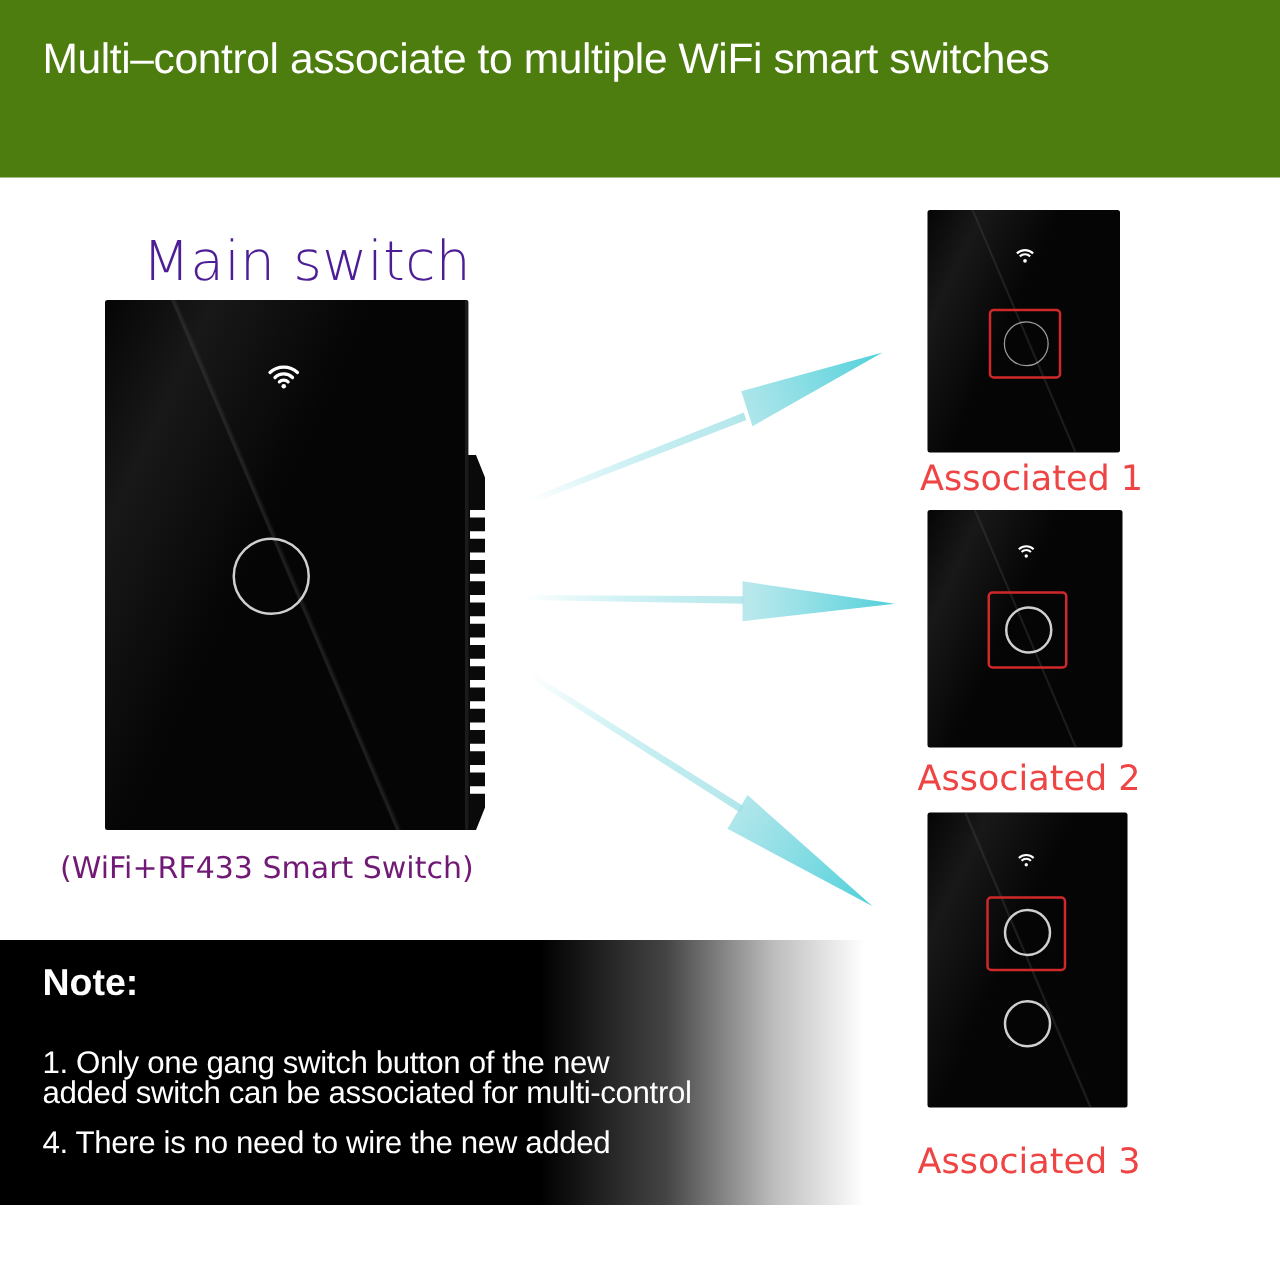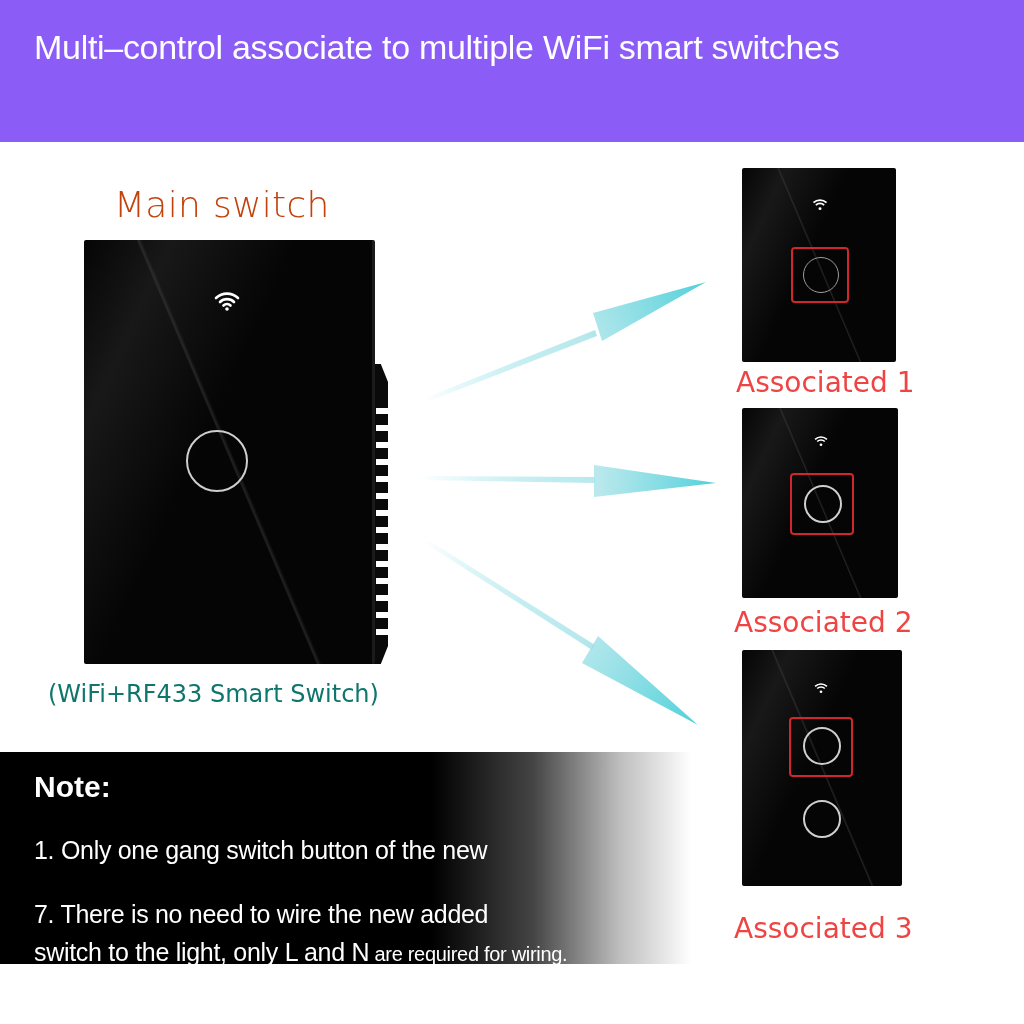--- a/index.html
+++ b/index.html
@@ -3,35 +3,35 @@
 <meta charset="utf-8">
 <style>
   html, body { margin: 0; padding: 0; }
   body {
     width: 1024px; height: 1024px; position: relative; overflow: hidden;
     background: #ffffff;
     font-family: "Liberation Sans", "DejaVu Sans", sans-serif;
   }
   .header {
     position: absolute; left: 0; top: 0; width: 1024px; height: 142px;
-    background: #8b5cf6; color: #ffffff;
+    background: #4d7c0f; color: #ffffff;
   }
   .header .line {
     position: absolute; left: 34px; font-size: 34px; letter-spacing: -0.3px;
     white-space: nowrap;
   }
   .header .l1 { top: 28px; }
   .header .l2 { top: 84px; }
 
   .main-label {
-    position: absolute; left: 114px; top: 184px; font-size: 36px; color: #c2410c;
+    position: absolute; left: 114px; top: 184px; font-size: 44px; color: #4c1d95;
     font-family: "DejaVu Sans", sans-serif; font-weight: 300; letter-spacing: 0.3px;
   }
   .main-sub {
-    position: absolute; left: 48px; top: 680px; font-size: 24px; color: #0f766e;
+    position: absolute; left: 48px; top: 680px; font-size: 24px; color: #701a75;
     font-family: "DejaVu Sans", sans-serif; white-space: nowrap;
   }
 
   .switch {
     position: absolute; background: #050505; border-radius: 2px;
     overflow: hidden;
   }
   .switch .gloss {
     position: absolute; inset: 0;
     background: linear-gradient(115deg, rgba(255,255,255,0.0) 0%, rgba(60,60,60,0.35) 18%, rgba(10,10,10,0.0) 44%, rgba(0,0,0,0) 100%);
@@ -184,15 +184,15 @@
   </svg>
   <div class="hl" style="left:47px;top:67px;width:64px;height:60px"></div>
   <div class="btn" style="left:61px;top:77px;width:38px;height:38px"></div>
   <div class="btn" style="left:61px;top:150px;width:38px;height:38px"></div>
 </div>
 <div class="assoc-label" style="left:734px;top:912px">Associated 3</div>
 
 <div class="note">
   <div class="title">Note:</div>
   <div class="p p1a">1. Only one gang switch button of the new</div>
-  <div class="p p2a">7. There is no need to wire the new added</div>
-  <div class="p p2b"><span>switch to the light, only L and N</span><span class="small"> are required for wiring.</span></div>
+  <div class="p p1b">added switch can be associated for multi-control</div>
+  <div class="p p2a">4. There is no need to wire the new added</div>
 </div>
 
 </body></html>

